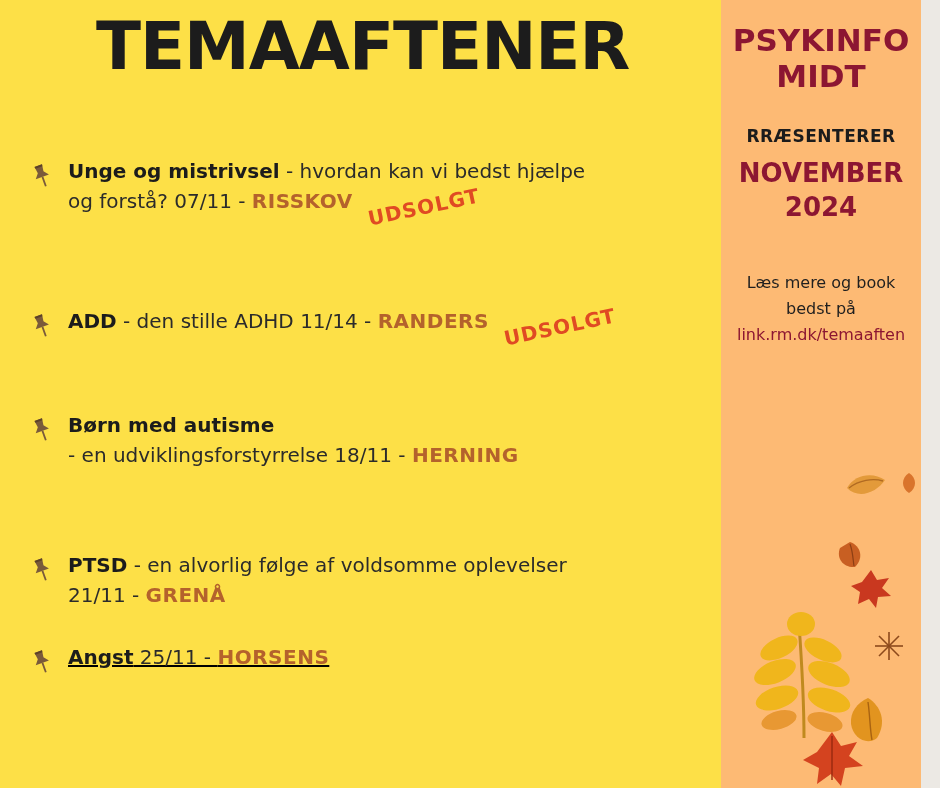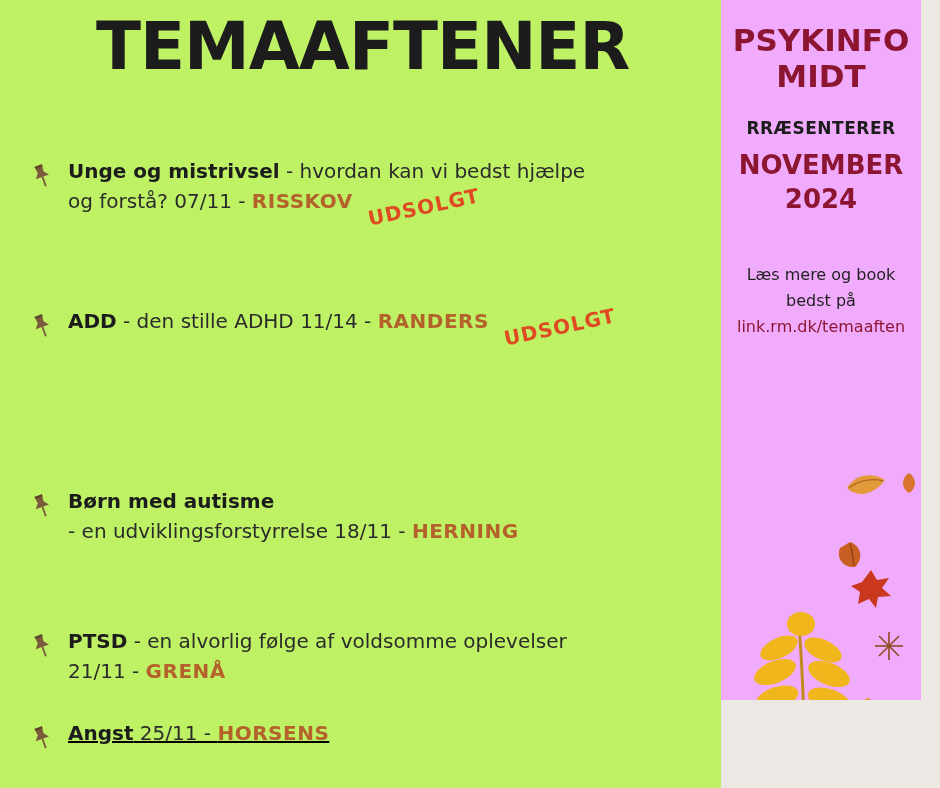--- a/index.html
+++ b/index.html
@@ -17,28 +17,28 @@
     position: relative;
     width: 940px;
     height: 788px;
     background: #ece9e4;
     display: flex;
   }
   .left-panel {
     position: relative;
     width: 721px;
     height: 788px;
-    background: #bef264;
+    background: #fde047;
     box-sizing: border-box;
   }
   .right-panel {
     position: relative;
     width: 200px;
-    height: 700px;
-    background: #f0abfc;
+    height: 788px;
+    background: #fdba74;
     box-sizing: border-box;
     overflow: hidden;
   }
   .poster-title {
     position: absolute;
     left: 96px;
     top: 8px;
     font-size: 66px;
     font-weight: bold;
     letter-spacing: -1px;
@@ -51,21 +51,21 @@
     left: 0;
     width: 740px;
   }
   .event {
     position: relative;
     padding-left: 68px;
     min-height: 60px;
   }
   .event-1 { margin-top: 16px; }
   .event-2 { margin-top: 90px; }
-  .event-3 { margin-top: 120px; }
+  .event-3 { margin-top: 44px; }
   .event-4 { margin-top: 80px; }
   .event-5 { margin-top: 32px; text-decoration: underline; }
 
   .pin-icon {
     position: absolute;
     left: 28px;
     top: 6px;
     width: 28px;
     height: 28px;
   }
@@ -104,21 +104,21 @@
     line-height: 36px;
     margin-top: 22px;
     font-family: "DejaVu Sans", sans-serif;
   }
   .rp-presents {
     text-align: center;
     color: #1c1c1c;
     font-weight: bold;
     font-size: 17px;
     letter-spacing: 0.5px;
-    margin-top: 24px;
+    margin-top: 32px;
     font-family: "DejaVu Sans", sans-serif;
   }
   .rp-month {
     text-align: center;
     color: #8c1632;
     font-weight: bold;
     font-size: 26px;
     line-height: 34px;
     margin-top: 10px;
     font-family: "DejaVu Sans", sans-serif;

